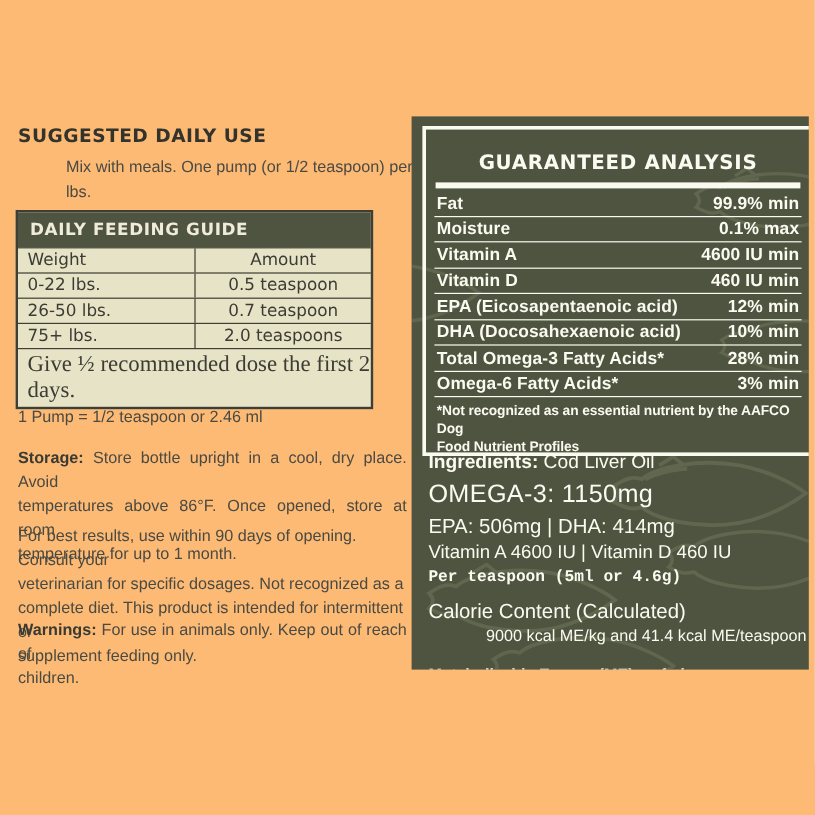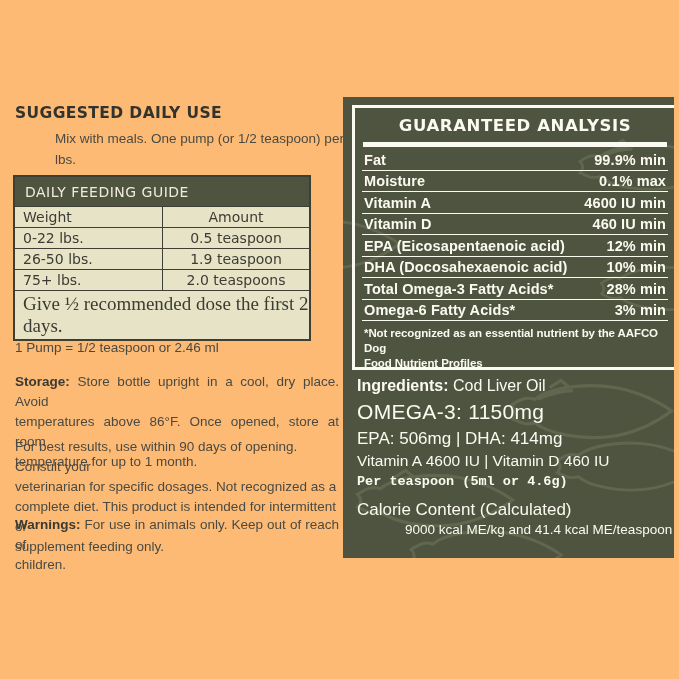--- a/index.html
+++ b/index.html
@@ -7,42 +7,42 @@
         font-family:"Liberation Sans",sans-serif;color:#45453e;}
   .abs{position:absolute;}
 
   
   .suggested-title{left:15px;top:104px;width:322px;font-family:"DejaVu Sans",sans-serif;
     font-weight:bold;font-size:15.5px;letter-spacing:.4px;color:#33332d;}
   .intro{left:15px;top:128px;width:322px;font-size:13.5px;line-height:21px;color:#4a4a43;margin-left:40px;}
 
   .fg-table{left:13px;top:175px;width:294px;border:2px solid #3e3e34;background:#e6e3c6;}
   .fg-header{background:#4e5440;color:#efecdb;font-family:"DejaVu Sans",sans-serif;
-    font-weight:normal;font-size:14px;letter-spacing:.5px;padding:7px 12px 6px 10px;}
+    font-weight:bold;font-size:14px;letter-spacing:.5px;padding:7px 12px 6px 10px;}
   .fg-row{display:flex;border-top:1.5px solid #3e3e34;font-family:"DejaVu Sans",sans-serif;
     font-size:14px;color:#3c3c35;}
   .fg-cell-w{width:139px;padding:2px 0 2px 8px;border-right:1.5px solid #3e3e34;}
   .fg-cell-a{flex:1;padding:2px 0;text-align:center;}
   .fg-footer{border-top:1.5px solid #3e3e34;font-family:Liberation Serif, serif;
     font-size:19px;color:#3c3c35;padding:2px 0 2px 8px;}
 
   .pump-note{left:15px;top:340px;width:322px;font-size:13.5px;color:#4a4a43;}
 
   .para{left:15px;width:324px;font-size:13.5px;line-height:20px;color:#4a4a43;}
   .para .lbl{font-weight:bold;color:#3a3a34;}
   .jline{text-align:justify;text-align-last:justify;}
 
   
   .panel{left:343px;top:97px;width:331px;height:461px;background:#4e5440;overflow:hidden;
     color:#fbfaf0;}
   .fish{position:absolute;opacity:.30;}
   .fish path{fill:none;stroke:#8a9370;stroke-width:2.2px;}
 
   .ga-frame{position:absolute;left:9px;top:8px;width:306px;height:252px;
-    border:3px solid #fbfaf0;padding:2px 7px 5px 7px;}
+    border:3px solid #fbfaf0;padding:12px 7px 5px 7px;}
   .ga-title{text-align:center;font-family:"DejaVu Sans",sans-serif;font-weight:bold;
     font-size:16.5px;letter-spacing:.6px;padding:6px 0 7px 0;}
   .ga-rule{height:5px;background:#fbfaf0;margin:0 1px 2px 1px;}
   .ga-row{display:flex;justify-content:space-between;align-items:baseline;
     border-bottom:1.6px solid #fbfaf0;padding:2.5px 2px 2px 2px;
     font-weight:bold;font-size:14.5px;letter-spacing:.1px;}
   .ga-row:last-of-type{border-bottom:3px solid #fbfaf0;}
   .ga-footnote{padding:5px 2px 0 2px;font-weight:bold;font-size:11.5px;line-height:15px;
     letter-spacing:-.1px;}
 
@@ -74,21 +74,21 @@
     <div class="fg-row">
       <div class="fg-cell-w">Weight</div>
       <div class="fg-cell-a">Amount</div>
     </div>
     <div class="fg-row">
       <div class="fg-cell-w">0-22 lbs.</div>
       <div class="fg-cell-a">0.5 teaspoon</div>
     </div>
     <div class="fg-row">
       <div class="fg-cell-w">26-50 lbs.</div>
-      <div class="fg-cell-a">1.9 teaspoon</div>
+      <div class="fg-cell-a">0.7 teaspoon</div>
     </div>
     <div class="fg-row">
       <div class="fg-cell-w">75+ lbs.</div>
       <div class="fg-cell-a">2.0 teaspoons</div>
     </div>
     <div class="fg-footer">Give ½ recommended dose the first 2 days.</div>
   </div>
 
   <div class="abs pump-note">1 Pump = 1/2 teaspoon or 2.46 ml</div>
 

